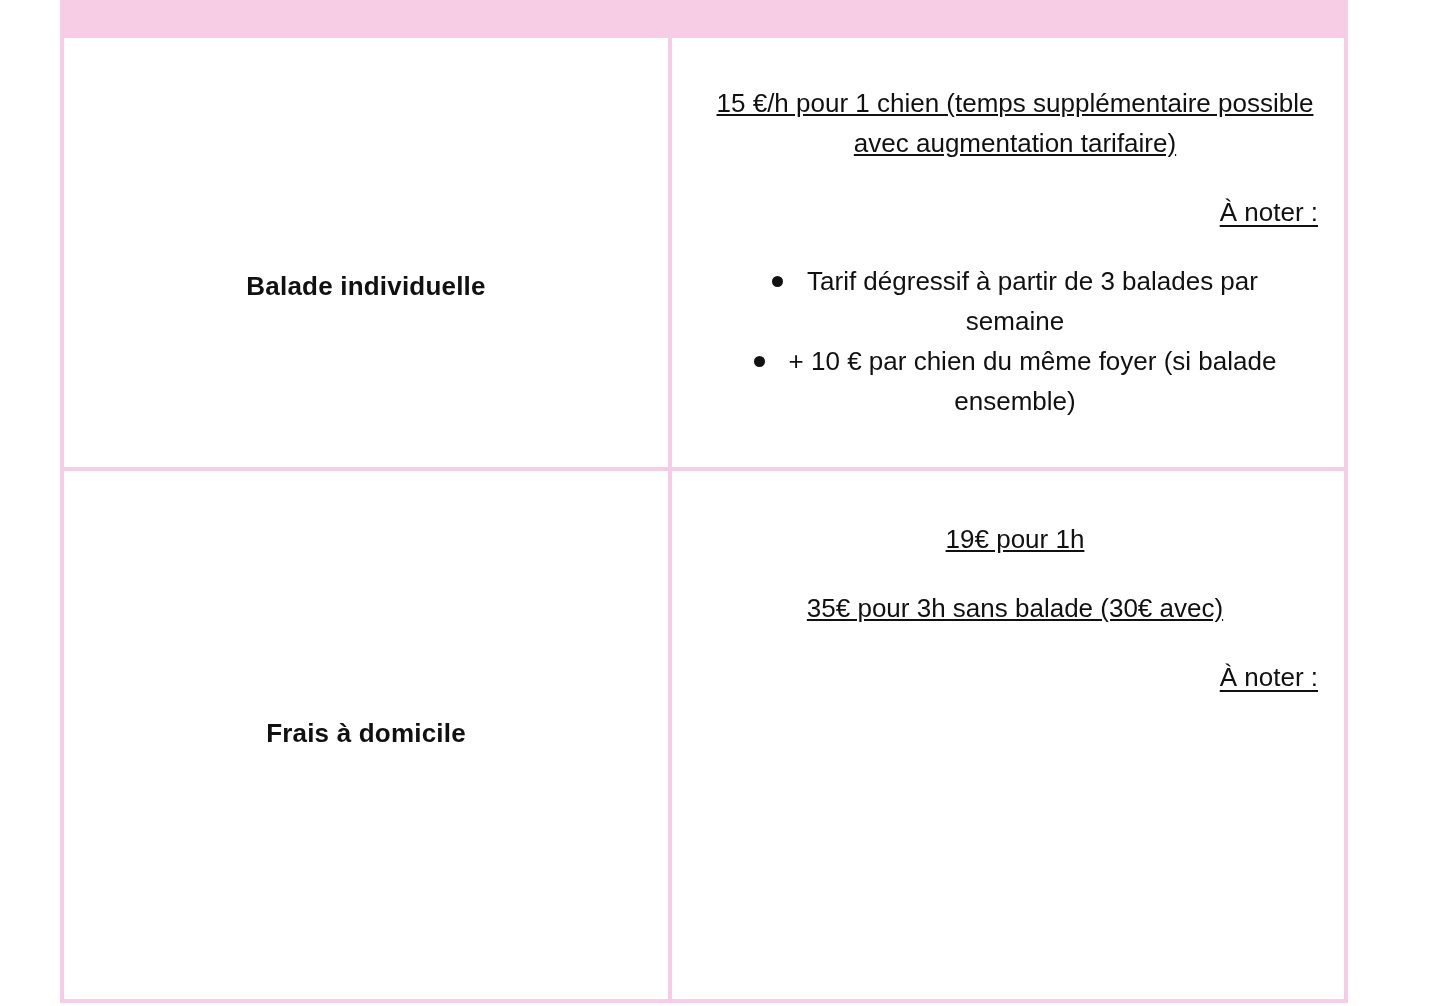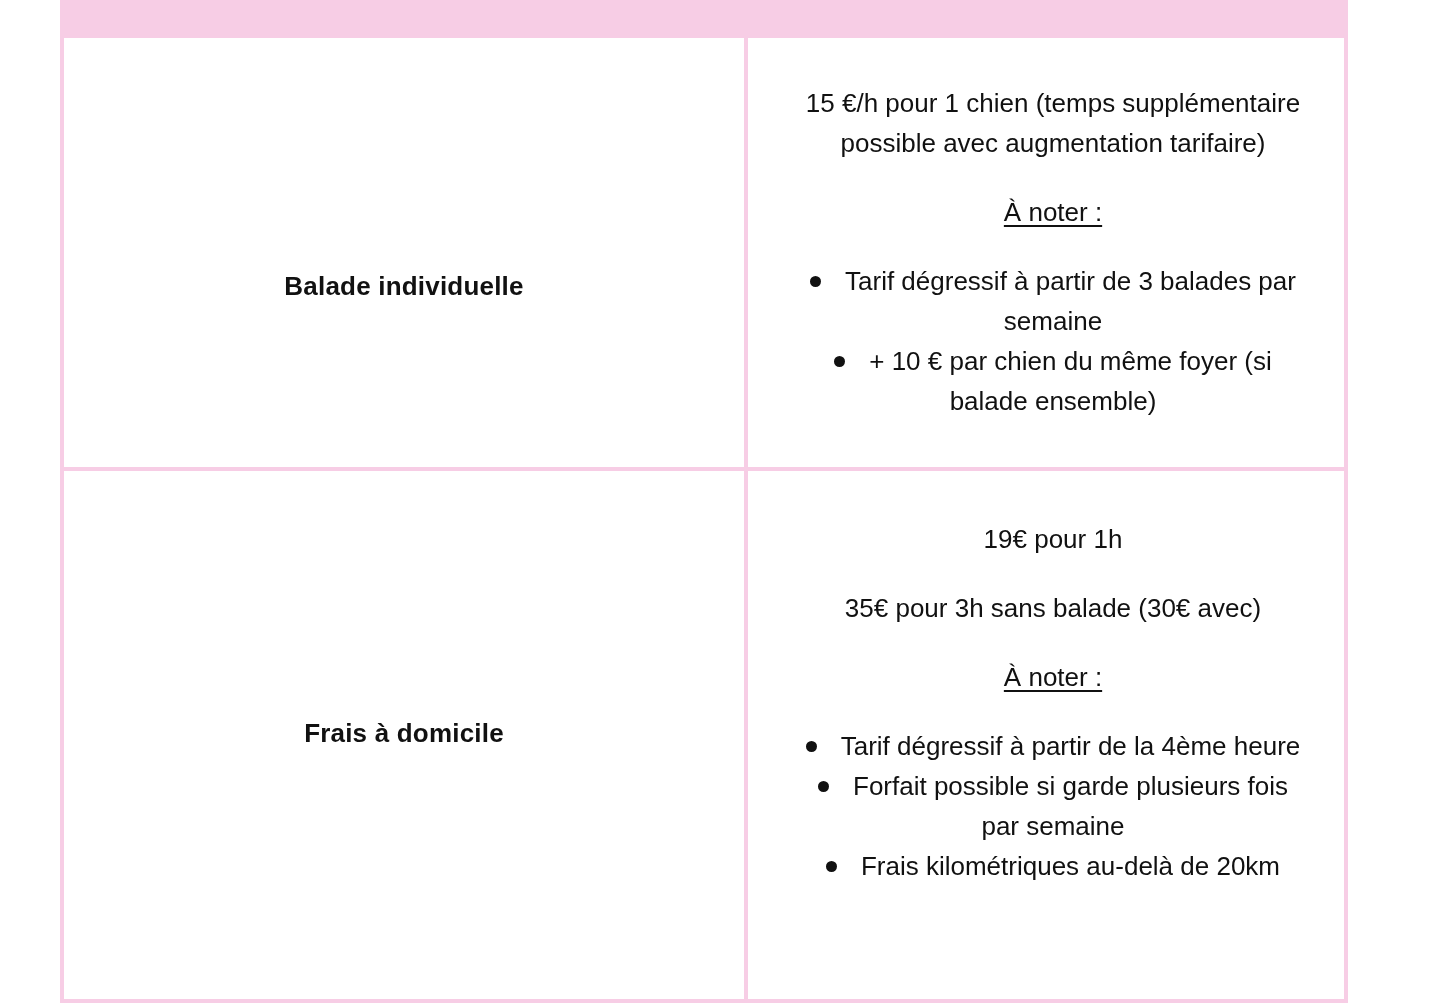--- a/index.html
+++ b/index.html
@@ -26,21 +26,21 @@
       background: #f7cde5;
     }
     .row {
       display: flex;
       border-left: 4px solid #f7cde5;
       border-right: 4px solid #f7cde5;
       border-bottom: 4px solid #f7cde5;
       box-sizing: border-box;
     }
     .cell-label {
-      width: 684px;
+      width: 608px;
       border-right: 4px solid #f7cde5;
       display: flex;
       align-items: center;
       justify-content: center;
       font-weight: bold;
       font-size: 26px;
       letter-spacing: 0.2px;
       box-sizing: border-box;
     }
     .cell-content {
@@ -51,25 +51,27 @@
       padding: 0 26px 0 40px;
       box-sizing: border-box;
     }
     .row-1 { height: 433px; }
     .row-1 .cell-content { padding-top: 45px; }
     .row-2 { height: 532px; }
     .row-2 .cell-content { padding-top: 48px; }
     .cell-label.row1-label { padding-bottom: 0; }
     .p {
       margin: 0 0 29px 0;
+      text-decoration: underline;
     }
     .note {
       text-decoration: underline;
       text-underline-offset: 4px;
       margin: 0 0 29px 0;
+      text-align: right;
     }
     ul.bullets {
       list-style: none;
       margin: 13px;
       padding: 0;
     }
     ul.bullets li {
       margin: 0;
       padding: 0;
     }
@@ -108,20 +110,15 @@
   </div>
 
   <div class="row row-2">
     <div class="cell-label">
       <span>Frais à domicile</span>
     </div>
     <div class="cell-content">
       <p class="p">19€ pour 1h</p>
       <p class="p">35€ pour 3h sans balade (30€ avec)</p>
       <p class="note">À noter :</p>
-      <ul class="bullets">
-        <li><span class="bullet"></span><span>Tarif dégressif à partir de la 4ème heure</span></li>
-        <li><span class="bullet"></span><span>Forfait possible si garde plusieurs fois par semaine</span></li>
-        <li><span class="bullet"></span><span>Frais kilométriques au-delà de 20km</span></li>
-      </ul>
     </div>
   </div>
 </div>
 
 </body></html>

